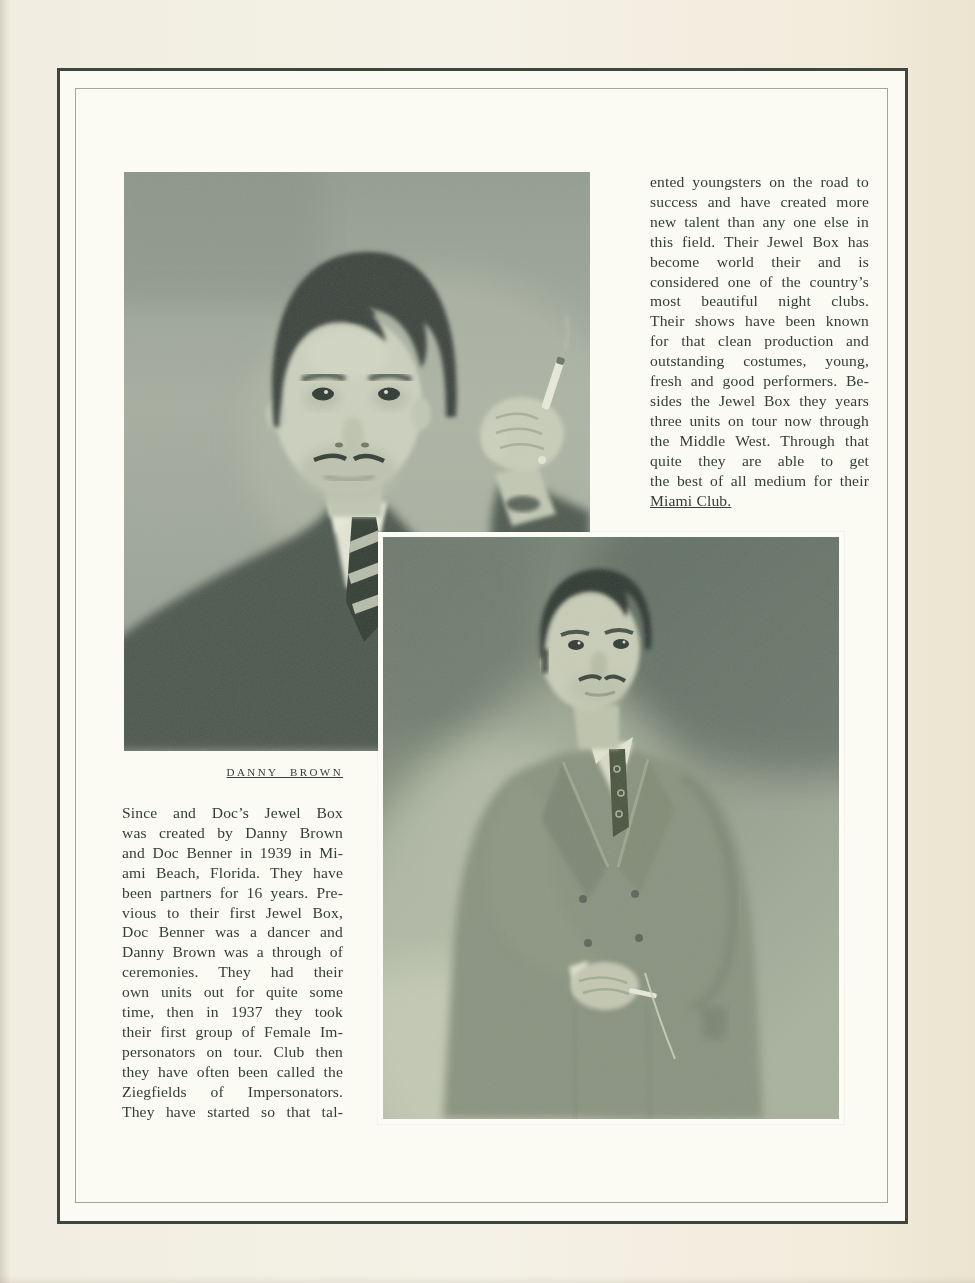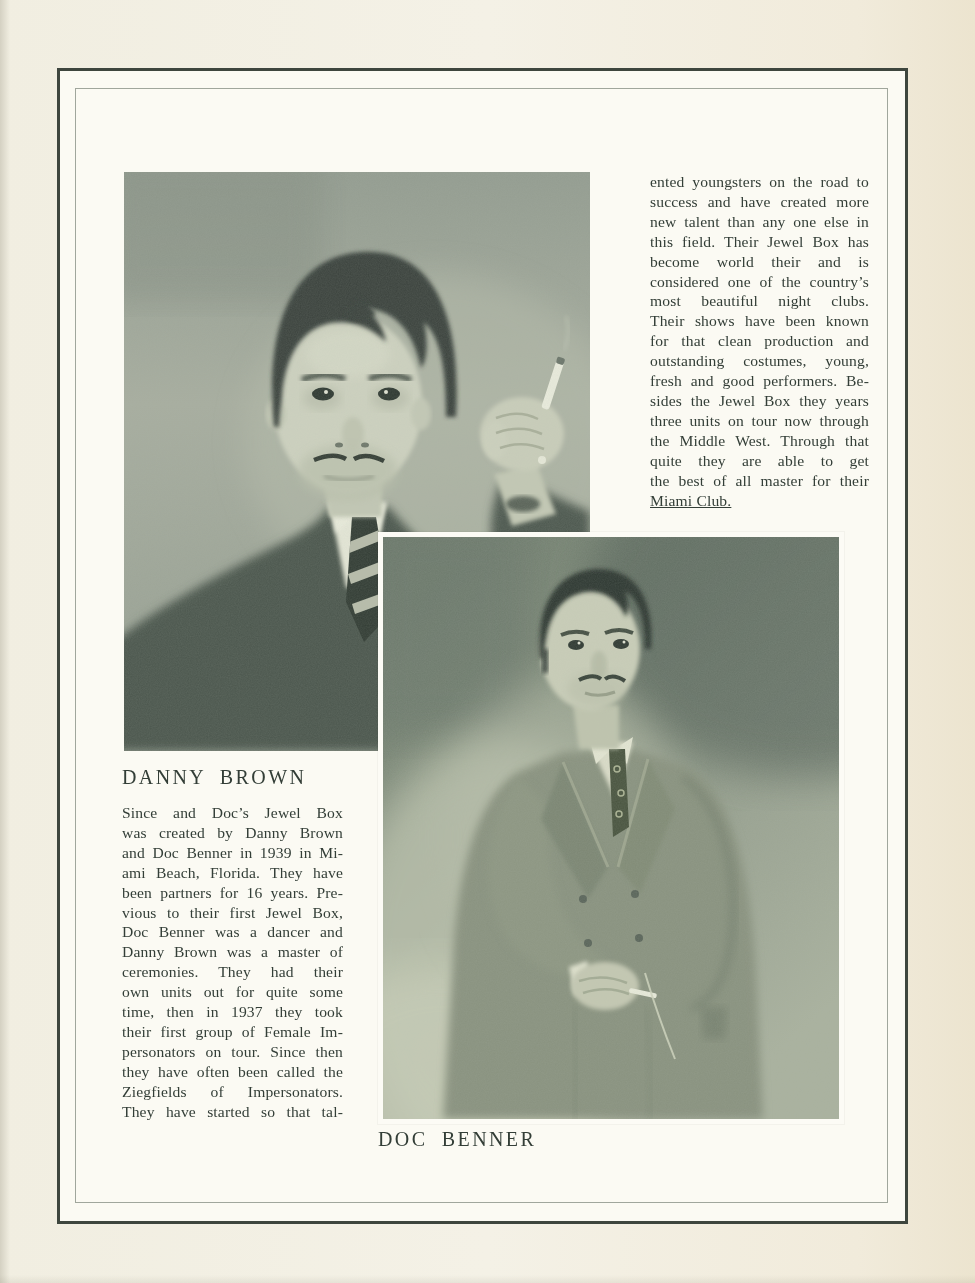--- a/index.html
+++ b/index.html
@@ -43,23 +43,24 @@
     font-size:15.6px;line-height:19.9px;
     color:var(--ink,#333e37);
     letter-spacing:0.15px;
   }
   .right-col{left:622px;top:172px;width:219px;margin-left:28px;}
   .left-col{left:122px;top:803px;width:221px;}
   .jline{text-align:justify;text-align-last:justify;white-space:normal;}
   .right-col .jline:last-child{text-align-last:left;text-decoration:underline;}
 
   .caption{
-    position:absolute;z-index:3;text-align:left;
-    font-size:20px;letter-spacing:2.4px;word-spacing:7px;
+    position:absolute;z-index:3;text-align:right;
+    font-size:11px;letter-spacing:2.4px;word-spacing:7px;
     color:var(--ink,#38433b);
+    text-decoration:underline;
   }
   .caption-danny{left:122px;top:766px;width:221px;}
   .caption-doc{left:378px;top:1128px;width:466px;}
 </style>
 </head>
 <body>
 
 <div class="sheet">
 
   <div class="edge-left"></div>
@@ -166,40 +167,40 @@
       <div class="jline">considered one of the country’s</div>
       <div class="jline">most beautiful night clubs.</div>
       <div class="jline">Their shows have been known</div>
       <div class="jline">for that clean production and</div>
       <div class="jline">outstanding costumes, young,</div>
       <div class="jline">fresh and good performers. Be-</div>
       <div class="jline">sides the Jewel Box they years</div>
       <div class="jline">three units on tour now through</div>
       <div class="jline">the Middle West. Through that</div>
       <div class="jline">quite they are able to get</div>
-      <div class="jline">the best of all master for their</div>
+      <div class="jline">the best of all medium for their</div>
       <div class="jline">Miami Club.</div>
     </div>
 
   <div class="caption caption-danny">DANNY BROWN</div>
 
   <div class="text-col left-col">
       <div class="jline">Since and Doc’s Jewel Box</div>
       <div class="jline">was created by Danny Brown</div>
       <div class="jline">and Doc Benner in 1939 in Mi-</div>
       <div class="jline">ami Beach, Florida. They have</div>
       <div class="jline">been partners for 16 years. Pre-</div>
       <div class="jline">vious to their first Jewel Box,</div>
       <div class="jline">Doc Benner was a dancer and</div>
-      <div class="jline">Danny Brown was a master of</div>
+      <div class="jline">Danny Brown was a through of</div>
       <div class="jline">ceremonies. They had their</div>
       <div class="jline">own units out for quite some</div>
       <div class="jline">time, then in 1937 they took</div>
       <div class="jline">their first group of Female Im-</div>
-      <div class="jline">personators on tour. Since then</div>
+      <div class="jline">personators on tour. Club then</div>
       <div class="jline">they have often been called the</div>
       <div class="jline">Ziegfields of Impersonators.</div>
       <div class="jline">They have started so that tal-</div>
     </div>
 
   <div class="photo photo-doc-wrap">
     <svg viewBox="0 0 456 582" preserveAspectRatio="none">
       <defs>
         <linearGradient id="c-bg" x1="0" y1="0" x2="0.7" y2="1">
           <stop offset="0" stop-color="#6e7b6c"></stop>
@@ -280,15 +281,14 @@
       </g>
 
       <path d="M262 436 C 272 470 280 492 292 522" stroke="#cfd3bd" stroke-width="2" fill="none" opacity="0.85"></path>
 
       <path d="M190 470 C 195 510 195 550 192 582" stroke="#76816e" stroke-width="4" fill="none" opacity="0.5" filter="url(#c-b4)"></path>
       <path d="M262 470 C 268 510 270 550 268 582" stroke="#76816e" stroke-width="4" fill="none" opacity="0.5" filter="url(#c-b4)"></path>
       <rect width="456" height="582" filter="url(#c-grain)"></rect>
     </svg>
   </div>
 
-  <div class="caption caption-doc">DOC BENNER</div>
 
 </div>
 
 </body></html>

